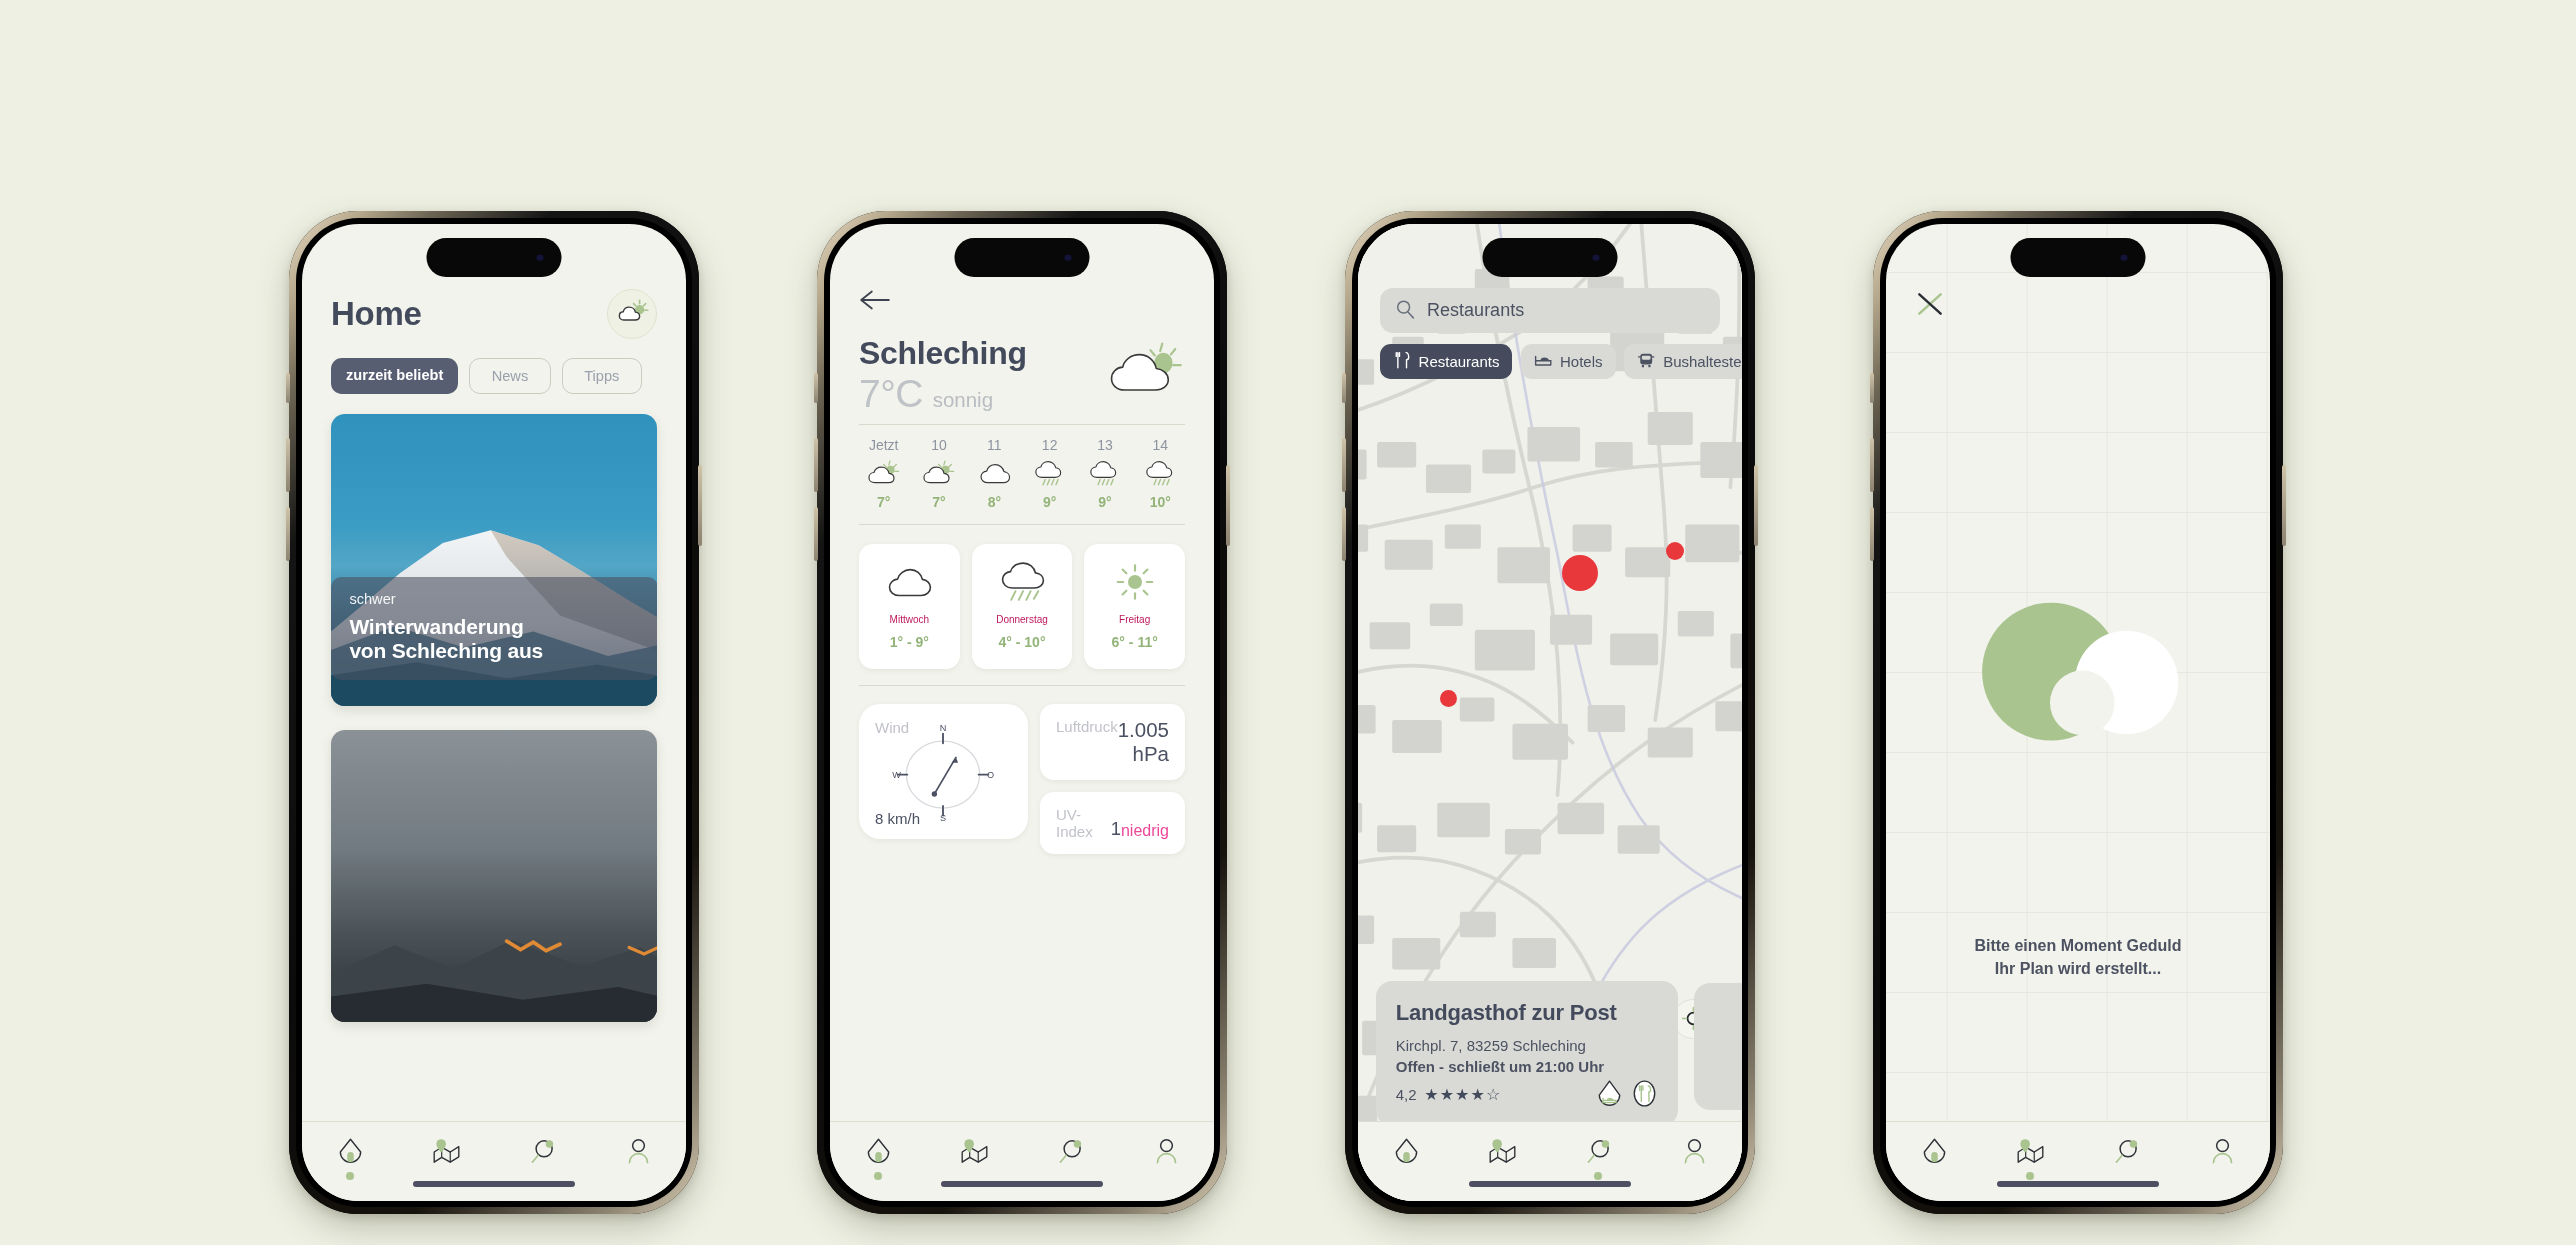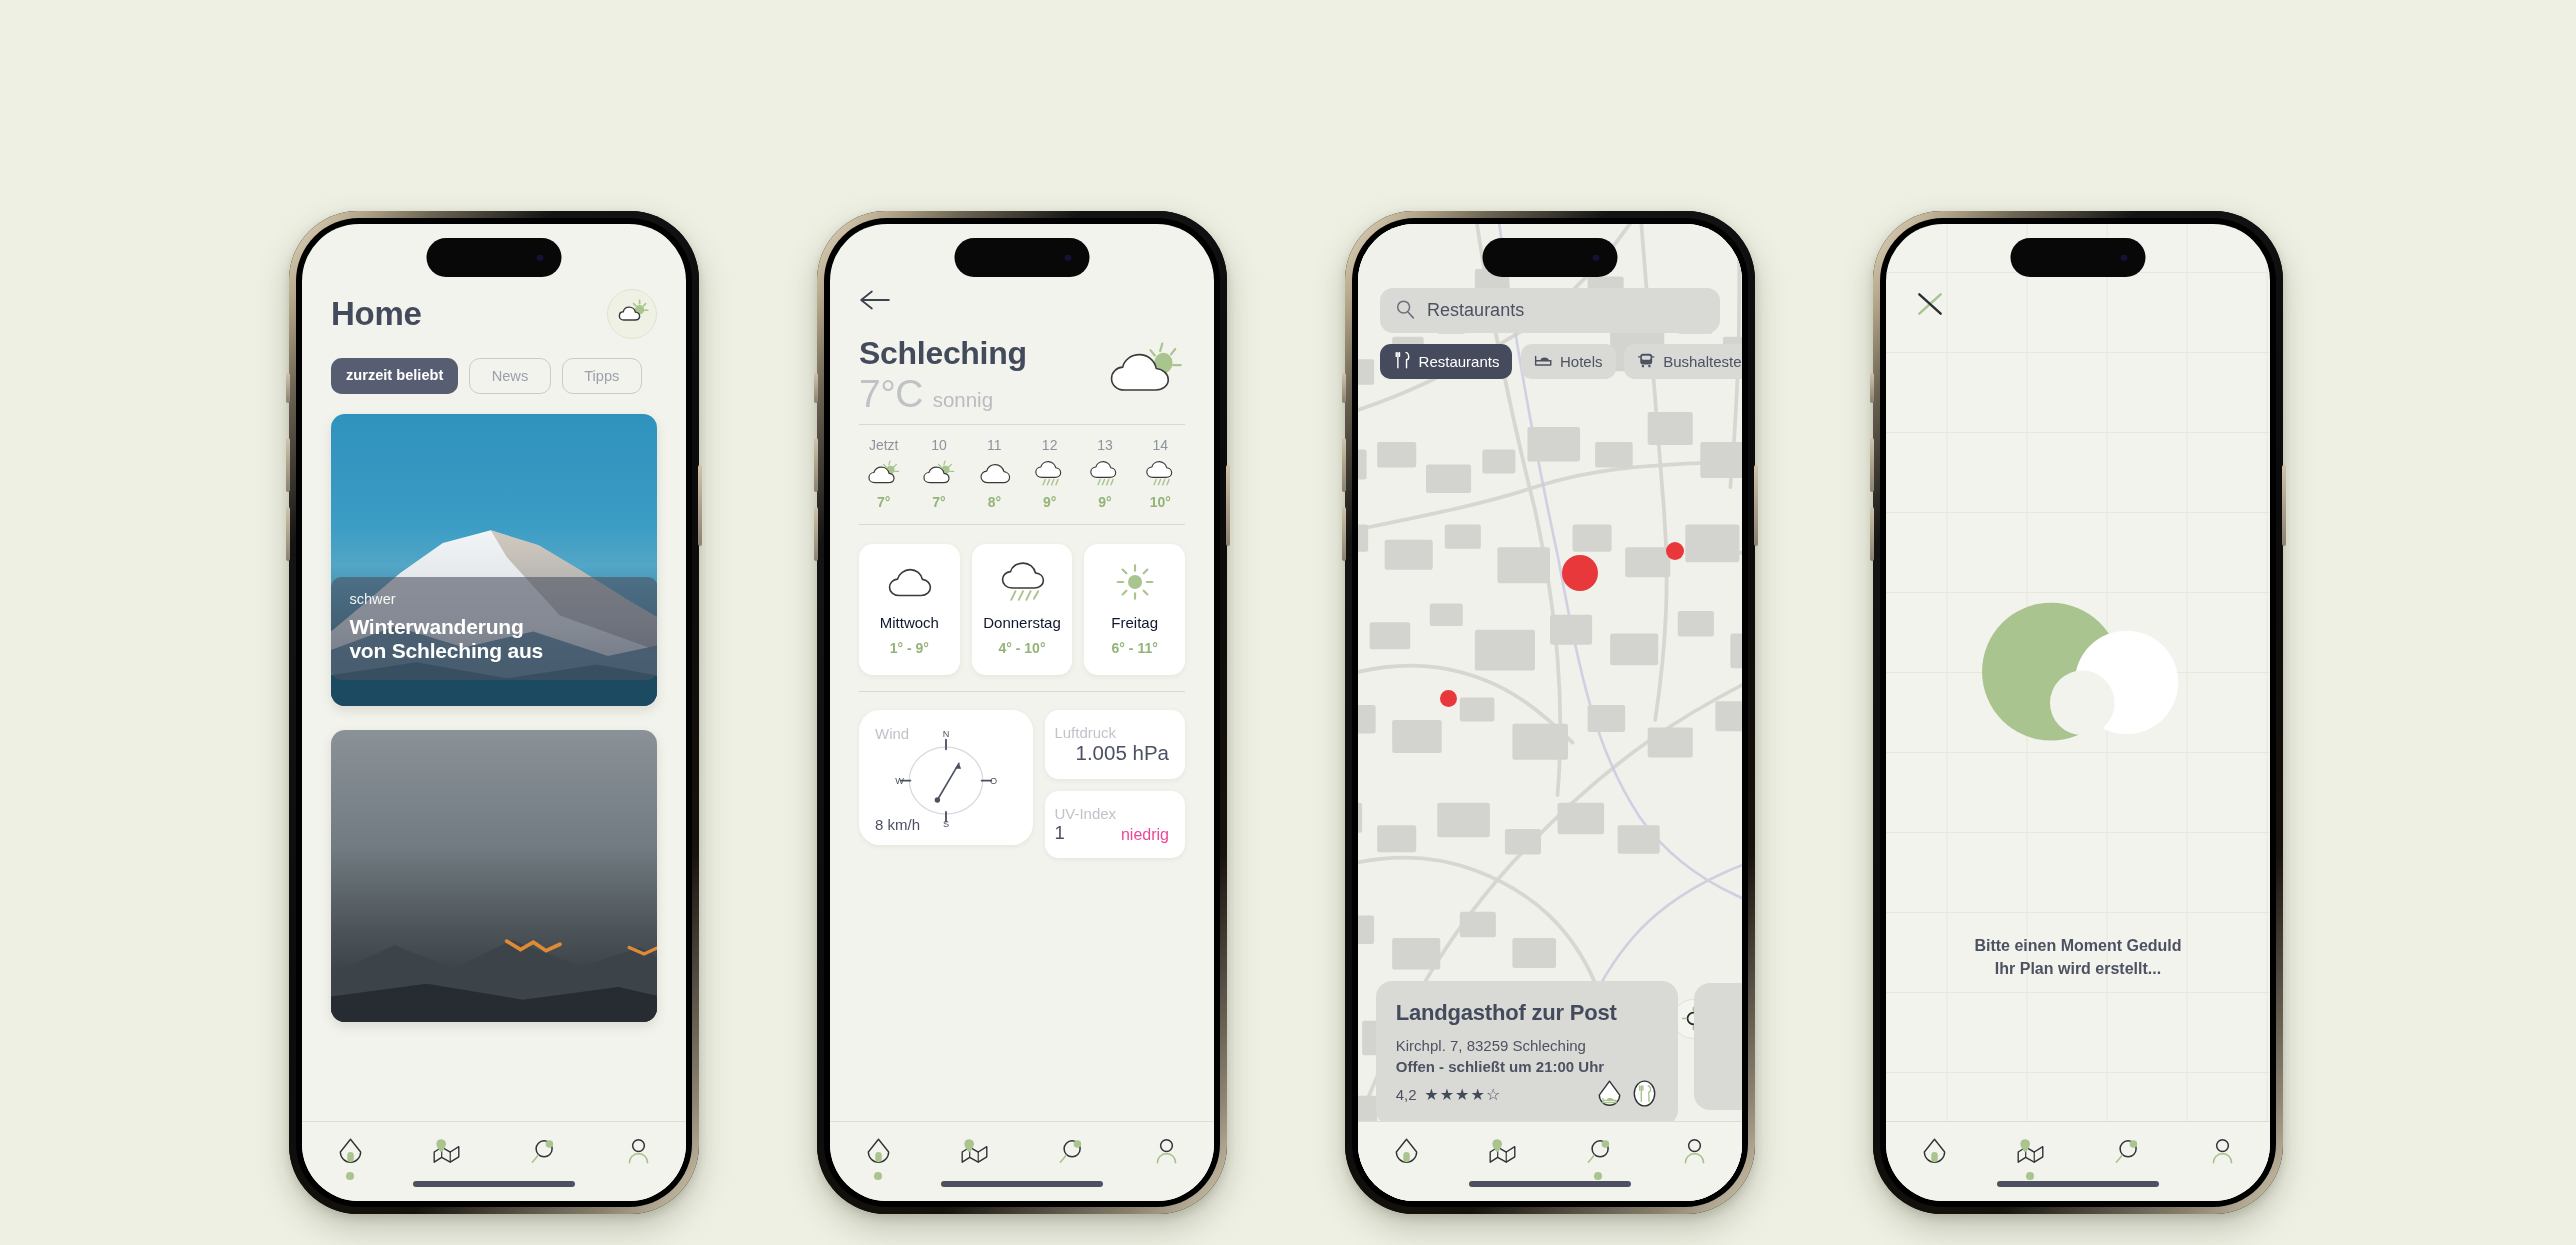--- a/index.html
+++ b/index.html
@@ -108,32 +108,32 @@
   .hours { display:flex; padding:12px 26px 0 26px; }
   .hour { flex:1; display:flex; flex-direction:column; align-items:center; gap:5.4px; }
   .hour-lbl { font-size:14px; color:#8e93a0; }
   .hour svg { width:35px; height:28px; }
   .hour-t { font-size:14px; color:#93b478; font-weight:600; }
   .daygrid { display:flex; gap:12px; padding:18.4px 29px 0 29px; }
   .day { flex:1; background:#fff; border-radius:14px; padding:18.4px 5.4px 18.4px 5.4px;
          display:flex; flex-direction:column; align-items:center; gap:9.7px;
          box-shadow:0 1.6px 5.4px rgba(70,72,50,.07); }
   .day svg { width:50px; height:40px; }
-  .day-name { font-size:15px; color:#0f172a; }
+  .day-name { font-size:10px; color:#be185d; }
   .day-range { font-size:14px; color:#93b478; font-weight:600; }
   .metrics { display:flex; gap:12px; padding:18.4px 29px 0 29px; }
   .wind { flex:1.02; background:#fff; border-radius:21px; padding:15px 16px 6px 16px;
           box-shadow:0 1.6px 5.4px rgba(70,72,50,.07); position:relative; height:135px; }
   .mlabel { font-size:15px; color:#c0c3c9; }
   .compass { position:absolute; left:50%; top:52%; transform:translate(-50%,-50%); }
   .compass svg { width:108px; height:96px; }
   .wind-speed { position:absolute; left:16px; bottom:12px; font-size:15px; color:#4b5162; }
   .mcol { flex:1; display:flex; flex-direction:column; gap:12px; }
-  .mcard { background:#fff; border-radius:14px; padding:14px 16px 14px 9px; flex:1;
-           box-shadow:0 1.6px 5.4px rgba(70,72,50,.07); display:flex; flex-direction:column; }
+  .mcard { background:#fff; border-radius:14px; padding:14px 16px 14px 16px; flex:1;
+           box-shadow:0 1.6px 5.4px rgba(70,72,50,.07); display:flex; flex-direction:row; }
   .mval { font-size:20.5px; color:#4b5162; text-align:right; margin-top:auto; }
   .uvrow { display:flex; justify-content:space-between; align-items:flex-end; margin-top:auto; }
   .uvnum { font-size:18.4px; color:#4b5162; }
   .uvword { font-size:16px; color:#ec4899; }
 
   
   .map { position:absolute; inset:0; background:#f0f1ea; }
   .search {
     position:absolute; top:64px; left:21.6px; right:21.6px; height:45px;
     background:#d9dad6; border-radius:13px; display:flex; align-items:center; gap:12px;

